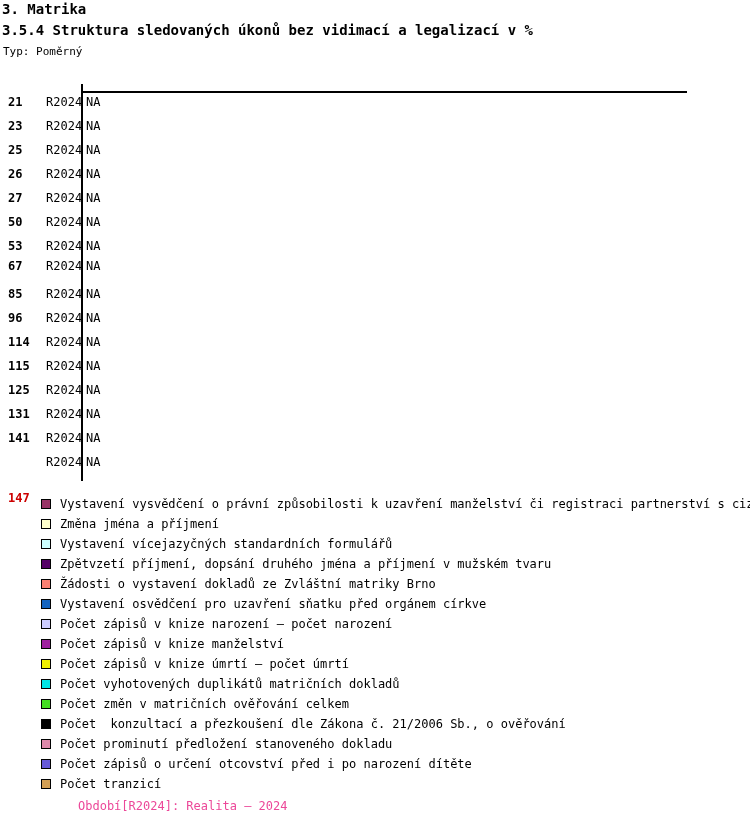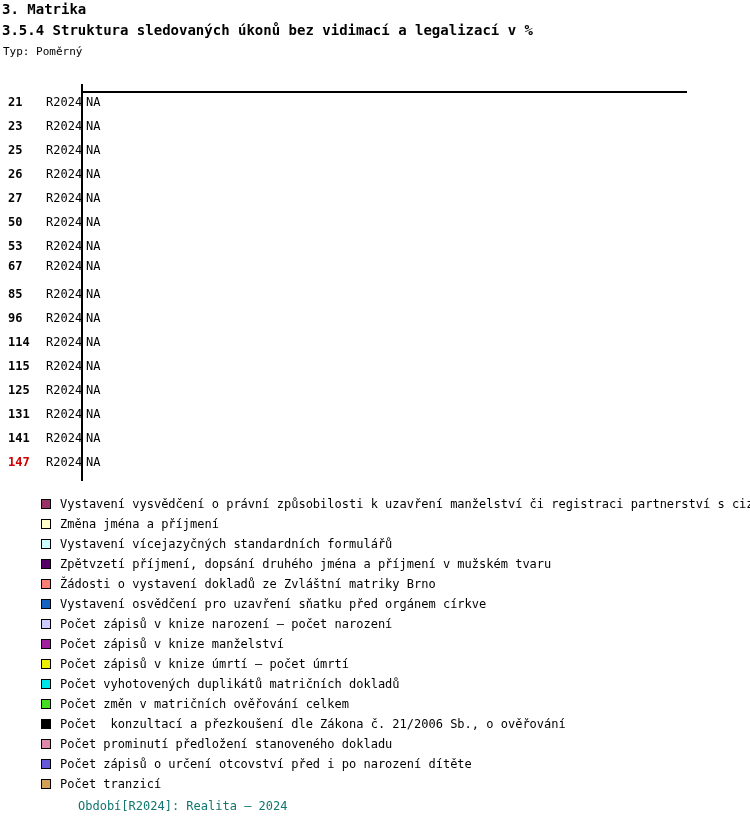--- a/index.html
+++ b/index.html
@@ -13,21 +13,21 @@
   }
   .title1 { position: absolute; left: 2px; top: 1px; font-size: 14px; font-weight: bold; white-space: pre; }
   .title2 { position: absolute; left: 2px; top: 22px; font-size: 14px; font-weight: bold; white-space: pre; }
   .type-label { position: absolute; left: 3px; top: 45px; font-size: 11px; white-space: pre; }
 
   .axis-v { position: absolute; left: 81px; top: 84px; width: 2px; height: 397px; background: #000; }
   .axis-h { position: absolute; left: 82px; top: 91px; width: 605px; height: 2px; background: #000; }
 
   .chart-row { position: absolute; left: 0; width: 750px; height: 16px; line-height: 16px; font-size: 12px; }
   .row-id { position: absolute; left: 8px; font-weight: bold; }
-  .row-id.hl { color: #CC0000; }
+  .row-id.hl { color: #CC0000; margin-top: 36px; }
   .row-period { position: absolute; left: 46px; }
   .row-value { position: absolute; left: 86px; }
 
   .legend-item { position: absolute; left: 41px; height: 14px; display: flex; align-items: center; }
   .legend-swatch { width: 8px; height: 8px; border: 1px solid #000; flex: 0 0 auto; }
   .legend-label { margin-left: 9px; font-size: 12px; white-space: pre; line-height: 14px; }
 
   .footer { position: absolute; left: 78px; top: 799px; font-size: 12px; white-space: pre; }
 </style>
 </head>
@@ -179,13 +179,13 @@
     <div class="legend-item" style="top: 757px;">
       <span class="legend-swatch" style="background: rgb(102, 89, 217);"></span>
       <span class="legend-label">Počet zápisů o určení otcovství před i po narození dítěte</span>
     </div>
     <div class="legend-item" style="top: 777px;">
       <span class="legend-swatch" style="background: rgb(212, 160, 85);"></span>
       <span class="legend-label">Počet tranzicí</span>
     </div>
   </div>
 
-<div class="footer" style="color: #0f766e;">Období[R2024]: Realita – 2024</div>
+<div class="footer" style="color: #ec4899;">Období[R2024]: Realita – 2024</div>
 
 </body></html>

